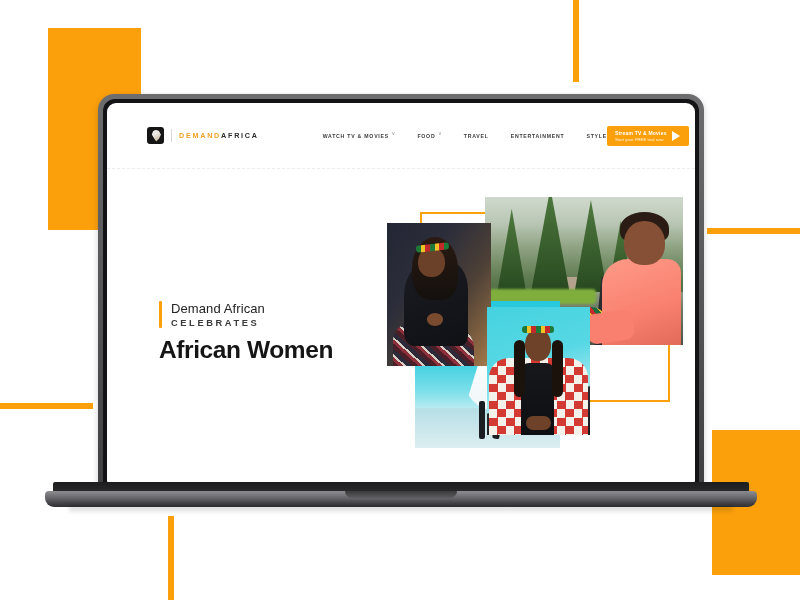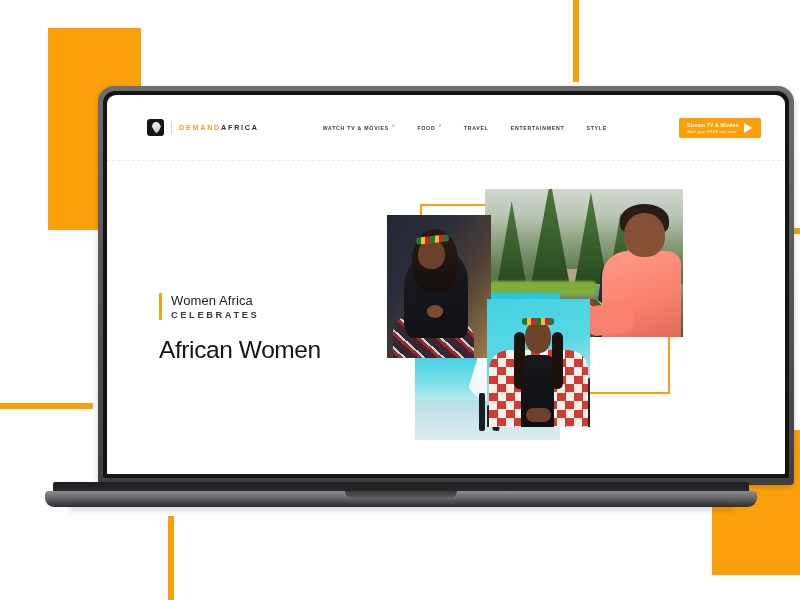--- a/index.html
+++ b/index.html
@@ -17,21 +17,21 @@
   #deco-square-br { left: 712px; top: 430px; width: 88px;  height: 145px; }
   #deco-vbar-top  { left: 573px; top: 0px;   width: 6px;   height: 82px; }
   #deco-vbar-bot  { left: 168px; top: 516px; width: 6px;   height: 84px; }
   #deco-hbar-left { left: 0px;   top: 403px; width: 93px;  height: 6px; }
   #deco-hbar-right{ left: 707px; top: 228px; width: 93px;  height: 6px; }
 
   
   #laptop { position: absolute; left: 45px; top: 86px; width: 712px; height: 440px; }
 
   #laptop-lid {
-    position: absolute; left: 53px; top: 0px; width: 696px; height: 399px;
+    position: absolute; left: 53px; top: 8px; width: 606px; height: 399px;
     border-radius: 16px 16px 4px 4px;
     background: linear-gradient(180deg,#6d6d70 0%,#3f3f42 100%);
     padding: 5px 5px 7px 5px;
     box-shadow: 0 2px 6px rgba(0,0,0,.18);
   }
   #laptop-bezel {
     width: 100%; height: 100%;
     background: #141416;
     border-radius: 12px 12px 2px 2px;
     padding: 4px;
@@ -124,22 +124,22 @@
   
   #hero { position: absolute; left: 0; top: 66px; width: 100%; bottom: 0; }
 
   #hero-copy { position: absolute; left: 52px; top: 132px; width: 250px; }
   #eyebrow-block { display: flex; gap: 9px; align-items: stretch; }
   #eyebrow-bar { width: 3px; background: #fba00b; flex: none; border-radius: 1px; }
   #eyebrow-lines { display: flex; flex-direction: column; gap: 2px; }
   #eyebrow-top { font-size: 13px; font-weight: 500; color: #232323; letter-spacing: .1px; }
   #eyebrow-sub { font-size: 9.3px; font-weight: 600; color: #3a3a3a; letter-spacing: 2.6px; }
   #headline {
-    margin-top: 16px;
-    font-size: 24.5px; line-height: 1.16; font-weight: 400;
+    margin-top: 8px;
+    font-size: 24.5px; line-height: 1.16; font-weight: 700;
     color: #151515; letter-spacing: -0.4px;
   }
 
   
   #collage { position: absolute; left: 280px; top: 28px; width: 300px; height: 270px; }
 
   #collage-frame {
     position: absolute; left: 33px; top: 15px; width: 250px; height: 190px;
     border: 2px solid #fba00b;
   }
@@ -259,21 +259,21 @@
             </div>
 
           </div>
 
           <div id="hero">
 
             <div id="hero-copy">
               <div id="eyebrow-block">
                 <div id="eyebrow-bar"></div>
                 <div id="eyebrow-lines">
-                  <div id="eyebrow-top">Women Africa</div>
+                  <div id="eyebrow-top">Demand African</div>
                   <div id="eyebrow-sub">CELEBRATES</div>
                 </div>
               </div>
               <h1 id="headline">
                 <span>African Women</span><br>
               </h1>
             </div>
 
             <div id="collage">
 

